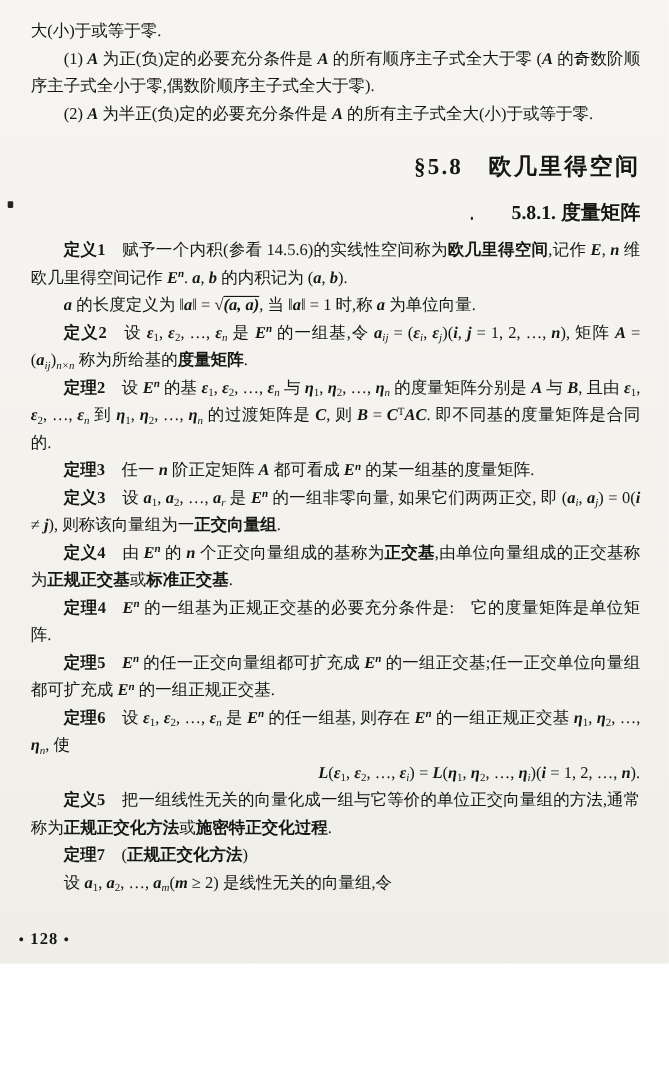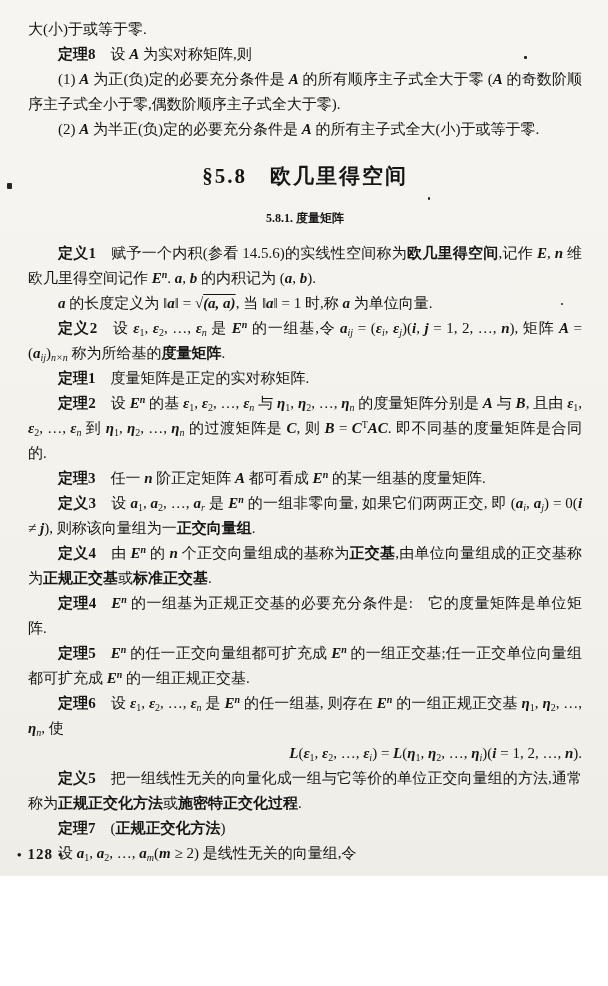--- a/index.html
+++ b/index.html
@@ -15,32 +15,32 @@
   .doc {
     padding: 17px 26px 0 28px;
     font-size: 15px;
     line-height: 25px;
     text-align: justify;
   }
   .blk { margin: 0; }
   .p    { text-indent: 2em; }
   .cont { text-indent: 0; }
   .h1 {
-    text-align: center;
+    text-align: right;
     text-indent: 0;
     font-size: 21px;
     font-weight: 700;
     line-height: 28px;
     letter-spacing: 2px;
     margin: 20px 0 15px 0;
   }
   .h2 {
     text-indent: 0;
-    text-align: center;
-    font-size: 12px;
+    text-align: right;
+    font-size: 18px;
     font-weight: 700;
     line-height: 26px;
     margin: 13px 0 10px 0;
   }
   .f { text-indent: 0; padding-left: 72px; text-align: right; }
   .b { font-weight: 700; }
   .i { font-style: italic; }
   .sub { font-size: 10px; vertical-align: -3px; line-height: 0; }
   .sup { font-size: 10px; vertical-align: 5px; line-height: 0; }
   .ovl { text-decoration: overline; }
@@ -54,29 +54,27 @@
     letter-spacing: 1px;
   }
   .footer .dot { margin: 0 5px; font-size: 13px; }
 </style>
 </head>
 <body>
 
 <div class="page" id="page">
   <div class="doc" id="doc">
       <div class="blk cont"><span>大(小)于或等于零.</span></div>
-      <div class="blk p"><span class="b">定理8</span><span> 设 </span><span class="b i">A</span><span> 为实对称矩阵,则</span></div>
       <div class="blk p"><span>(1) </span><span class="b i">A</span><span> 为正(负)定的必要充分条件是 </span><span class="b i">A</span><span> 的所有顺序主子式全大于零 (</span><span class="b i">A</span><span> 的奇数阶顺序主子式全小于零,偶数阶顺序主子式全大于零).</span></div>
       <div class="blk p"><span>(2) </span><span class="b i">A</span><span> 为半正(负)定的必要充分条件是 </span><span class="b i">A</span><span> 的所有主子式全大(小)于或等于零.</span></div>
       <div class="blk h1"><span>§5.8 欧几里得空间</span></div>
       <div class="blk h2"><span>5.8.1. 度量矩阵</span></div>
       <div class="blk p"><span class="b">定义1</span><span> 赋予一个内积(参看 14.5.6)的实线性空间称为</span><span class="b">欧几里得空间</span><span>,记作 </span><span class="b i">E</span><span>, </span><span class="b i">n</span><span> 维欧几里得空间记作 </span><span class="b i">E</span><span class="b i sup">n</span><span>. </span><span class="b i">a</span><span>, </span><span class="b i">b</span><span> 的内积记为 (</span><span class="b i">a</span><span>, </span><span class="b i">b</span><span>).</span></div>
       <div class="blk p"><span class="b i">a</span><span> 的长度定义为 ‖</span><span class="b i">a</span><span>‖ = </span><span>√</span><span class="b i ovl">(a, a)</span><span>, 当 ‖</span><span class="b i">a</span><span>‖ = 1 时,称 </span><span class="b i">a</span><span> 为单位向量.</span></div>
       <div class="blk p"><span class="b">定义2</span><span> 设 </span><span class="b i">ε</span><span class="sub">1</span><span>, </span><span class="b i">ε</span><span class="sub">2</span><span>, …, </span><span class="b i">ε</span><span class="i sub">n</span><span> 是 </span><span class="b i">E</span><span class="b i sup">n</span><span> 的一组基,令 </span><span class="b i">a</span><span class="i sub">ij</span><span> = (</span><span class="b i">ε</span><span class="i sub">i</span><span>, </span><span class="b i">ε</span><span class="i sub">j</span><span>)(</span><span class="b i">i</span><span>, </span><span class="b i">j</span><span> = 1, 2, …, </span><span class="b i">n</span><span>), 矩阵 </span><span class="b i">A</span><span> = (</span><span class="b i">a</span><span class="i sub">ij</span><span>)</span><span class="i sub">n×n</span><span> 称为所给基的</span><span class="b">度量矩阵</span><span>.</span></div>
-      <div class="blk p"><span class="b">定理1</span><span> 度量矩阵是正定的实对称矩阵.</span></div>
       <div class="blk p"><span class="b">定理2</span><span> 设 </span><span class="b i">E</span><span class="b i sup">n</span><span> 的基 </span><span class="b i">ε</span><span class="sub">1</span><span>, </span><span class="b i">ε</span><span class="sub">2</span><span>, …, </span><span class="b i">ε</span><span class="i sub">n</span><span> 与 </span><span class="b i">η</span><span class="sub">1</span><span>, </span><span class="b i">η</span><span class="sub">2</span><span>, …, </span><span class="b i">η</span><span class="i sub">n</span><span> 的度量矩阵分别是 </span><span class="b i">A</span><span> 与 </span><span class="b i">B</span><span>, 且由 </span><span class="b i">ε</span><span class="sub">1</span><span>, </span><span class="b i">ε</span><span class="sub">2</span><span>, …, </span><span class="b i">ε</span><span class="i sub">n</span><span> 到 </span><span class="b i">η</span><span class="sub">1</span><span>, </span><span class="b i">η</span><span class="sub">2</span><span>, …, </span><span class="b i">η</span><span class="i sub">n</span><span> 的过渡矩阵是 </span><span class="b i">C</span><span>, 则 </span><span class="b i">B</span><span> = </span><span class="b i">C</span><span class="sup">T</span><span class="b i">AC</span><span>. 即不同基的度量矩阵是合同的.</span></div>
       <div class="blk p"><span class="b">定理3</span><span> 任一 </span><span class="b i">n</span><span> 阶正定矩阵 </span><span class="b i">A</span><span> 都可看成 </span><span class="b i">E</span><span class="b i sup">n</span><span> 的某一组基的度量矩阵.</span></div>
       <div class="blk p"><span class="b">定义3</span><span> 设 </span><span class="b i">a</span><span class="sub">1</span><span>, </span><span class="b i">a</span><span class="sub">2</span><span>, …, </span><span class="b i">a</span><span class="i sub">r</span><span> 是 </span><span class="b i">E</span><span class="b i sup">n</span><span> 的一组非零向量, 如果它们两两正交, 即 (</span><span class="b i">a</span><span class="i sub">i</span><span>, </span><span class="b i">a</span><span class="i sub">j</span><span>) = 0(</span><span class="b i">i</span><span> ≠ </span><span class="b i">j</span><span>), 则称该向量组为一</span><span class="b">正交向量组</span><span>.</span></div>
       <div class="blk p"><span class="b">定义4</span><span> 由 </span><span class="b i">E</span><span class="b i sup">n</span><span> 的 </span><span class="b i">n</span><span> 个正交向量组成的基称为</span><span class="b">正交基</span><span>,由单位向量组成的正交基称为</span><span class="b">正规正交基</span><span>或</span><span class="b">标准正交基</span><span>.</span></div>
       <div class="blk p"><span class="b">定理4</span><span> </span><span class="b i">E</span><span class="b i sup">n</span><span> 的一组基为正规正交基的必要充分条件是: 它的度量矩阵是单位矩阵.</span></div>
       <div class="blk p"><span class="b">定理5</span><span> </span><span class="b i">E</span><span class="b i sup">n</span><span> 的任一正交向量组都可扩充成 </span><span class="b i">E</span><span class="b i sup">n</span><span> 的一组正交基;任一正交单位向量组都可扩充成 </span><span class="b i">E</span><span class="b i sup">n</span><span> 的一组正规正交基.</span></div>
       <div class="blk p"><span class="b">定理6</span><span> 设 </span><span class="b i">ε</span><span class="sub">1</span><span>, </span><span class="b i">ε</span><span class="sub">2</span><span>, …, </span><span class="b i">ε</span><span class="i sub">n</span><span> 是 </span><span class="b i">E</span><span class="b i sup">n</span><span> 的任一组基, 则存在 </span><span class="b i">E</span><span class="b i sup">n</span><span> 的一组正规正交基 </span><span class="b i">η</span><span class="sub">1</span><span>, </span><span class="b i">η</span><span class="sub">2</span><span>, …, </span><span class="b i">η</span><span class="i sub">n</span><span>, 使</span></div>
       <div class="blk f"><span class="b i">L</span><span>(</span><span class="b i">ε</span><span class="sub">1</span><span>, </span><span class="b i">ε</span><span class="sub">2</span><span>, …, </span><span class="b i">ε</span><span class="i sub">i</span><span>) = </span><span class="b i">L</span><span>(</span><span class="b i">η</span><span class="sub">1</span><span>, </span><span class="b i">η</span><span class="sub">2</span><span>, …, </span><span class="b i">η</span><span class="i sub">i</span><span>)(</span><span class="b i">i</span><span> = 1, 2, …, </span><span class="b i">n</span><span>).</span></div>
       <div class="blk p"><span class="b">定义5</span><span> 把一组线性无关的向量化成一组与它等价的单位正交向量组的方法,通常称为</span><span class="b">正规正交化方法</span><span>或</span><span class="b">施密特正交化过程</span><span>.</span></div>
       <div class="blk p"><span class="b">定理7</span><span> (</span><span class="b">正规正交化方法</span><span>)</span></div>

